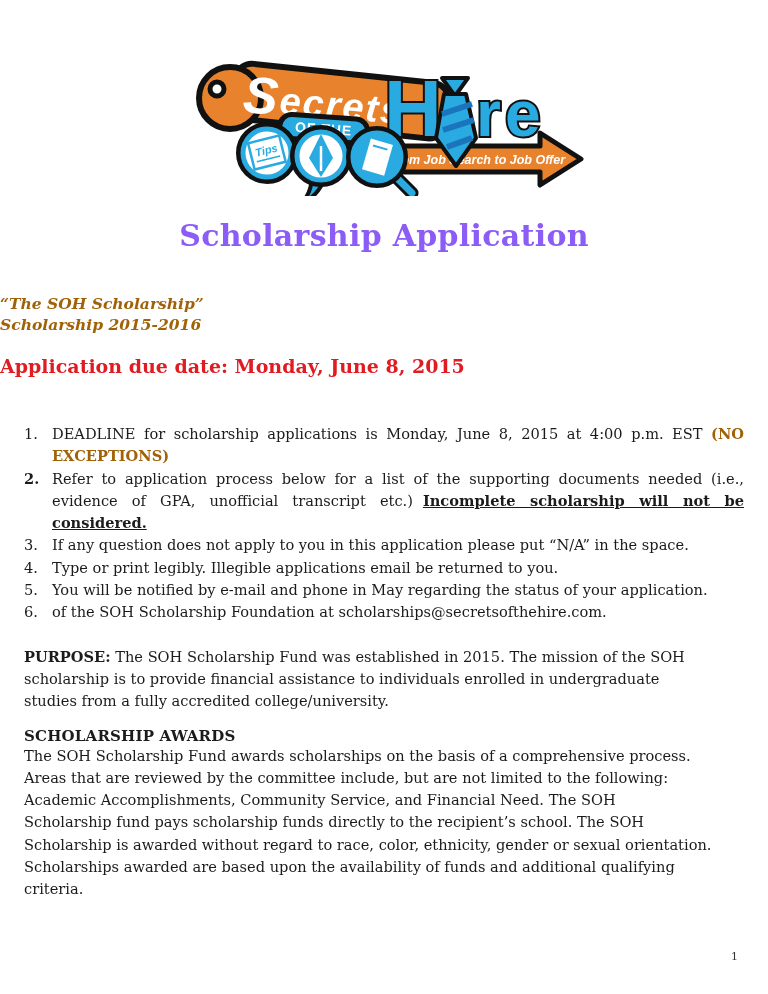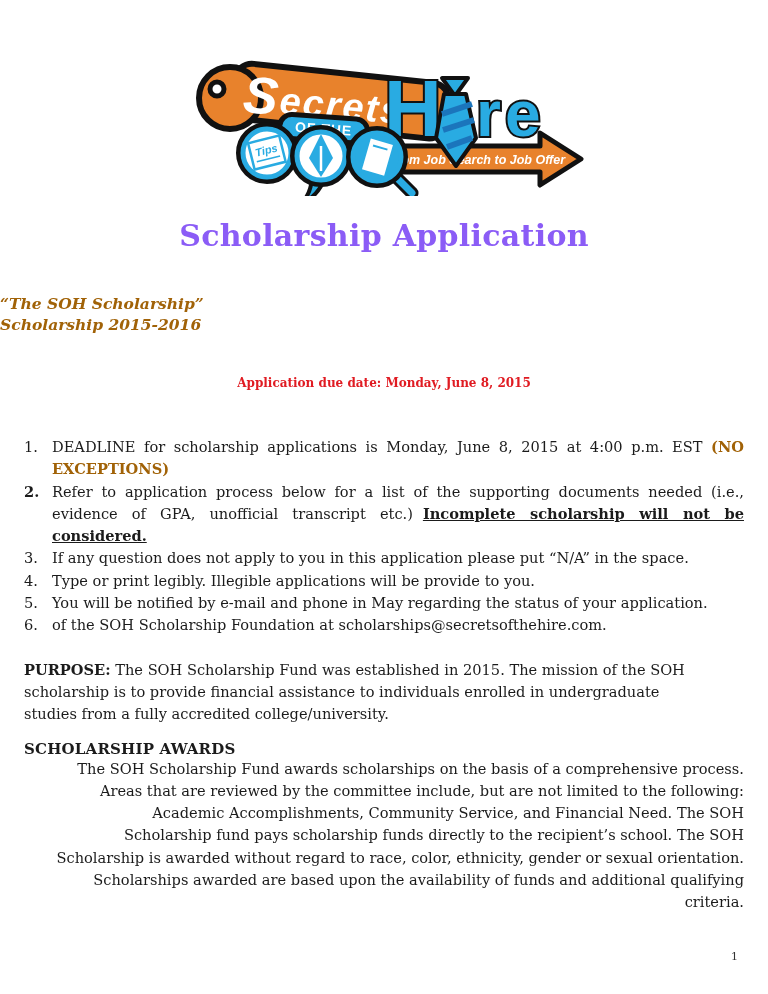--- a/index.html
+++ b/index.html
@@ -27,44 +27,43 @@
   .subtitle {
     margin-top: 40px;
     text-align: left;
     font-weight: bold;
     font-style: italic;
     font-size: 15.5px;
     line-height: 21px;
     color: #a16207;
   }
   .due-date {
-    margin-top: 41px;
-    text-align: center;
+    margin-top: 20px;
     font-weight: bold;
-    font-size: 12px;
+    font-size: 19px;
     color: #e01b22;
   }
 
   
   .content { margin: 46px 24px 0 24px; font-size: 14.6px; line-height: 22.3px; }
   .ilist { list-style: none; margin: 0; padding: 0; }
   .ilist li { position: relative; padding-left: 28px; }
   .ilist .num { position: absolute; left: 0; top: 0; }
   .num-bold { font-weight: bold; }
   .line { white-space: nowrap; }
   .jline { text-align: justify; text-align-last: justify; }
   .red { color: #a16207; font-weight: bold; }
   .bu { font-weight: bold; text-decoration: underline; }
   .gap { margin-left: 10px; }
 
   .para { margin: 22px 24px 0 24px; font-size: 14.6px; line-height: 22.3px; }
   .para .line { white-space: nowrap; }
   .blabel { font-weight: bold; }
   .sect-head { margin: 14px 24px 0 24px; font-size: 15px; font-weight: bold; letter-spacing: 0.2px; }
-  .sect-body { margin: 0 24px; font-size: 14.6px; line-height: 22.3px; text-align: right; }
+  .sect-body { margin: 0 24px; font-size: 14.6px; line-height: 22.3px; }
 
   .pagenum { position: absolute; right: 30px; top: 950px; font-size: 11px; color: #333; }
 </style>
 </head>
 <body>
 
 <div class="page">
 
   <div class="logo-wrap">
     <svg width="400" height="150" viewBox="0 0 400 150">
@@ -152,21 +151,21 @@
         <div class="jline"><span>Refer to application process below for a list of the supporting documents needed (i.e.,</span></div>
         <div class="jline"><span>evidence of GPA, unofficial transcript etc.)</span><span class="bu gap">Incomplete scholarship will not be</span></div>
         <div class="line"><span class="bu">considered.</span></div>
       </li>
       <li>
         <span class="num">3.</span>
         <div class="line">If any question does not apply to you in this application please put “N/A” in the space.</div>
       </li>
       <li>
         <span class="num">4.</span>
-        <div class="line">Type or print legibly.  Illegible applications will be provide to you.</div>
+        <div class="line">Type or print legibly.  Illegible applications email be returned to you.</div>
       </li>
       <li>
         <span class="num">5.</span>
         <div class="line">You will be notified by e-mail and phone in May regarding the status of your application.</div>
       </li>
       <li>
         <span class="num">6.</span>
         <div class="line">of the SOH Scholarship Foundation at scholarships@secretsofthehire.com.</div>
       </li>
     </ol>

